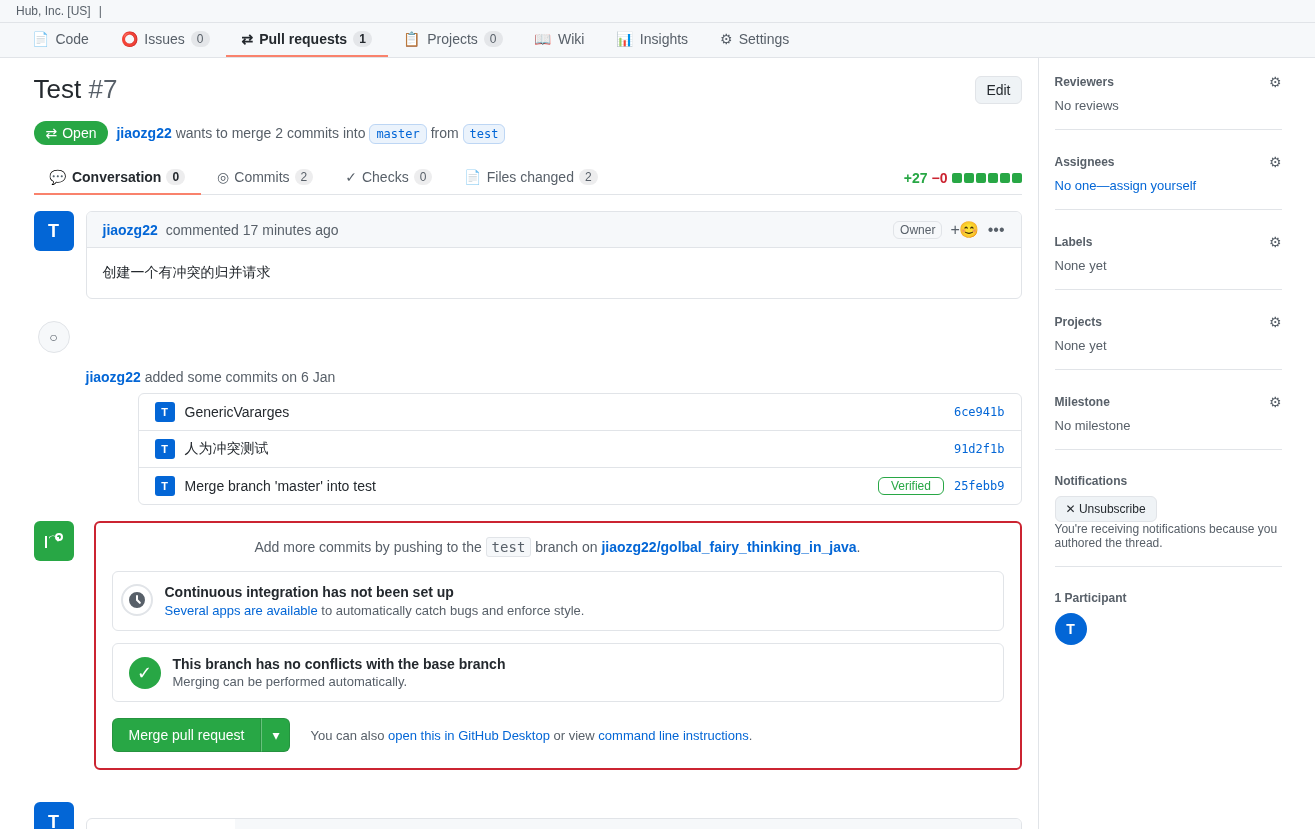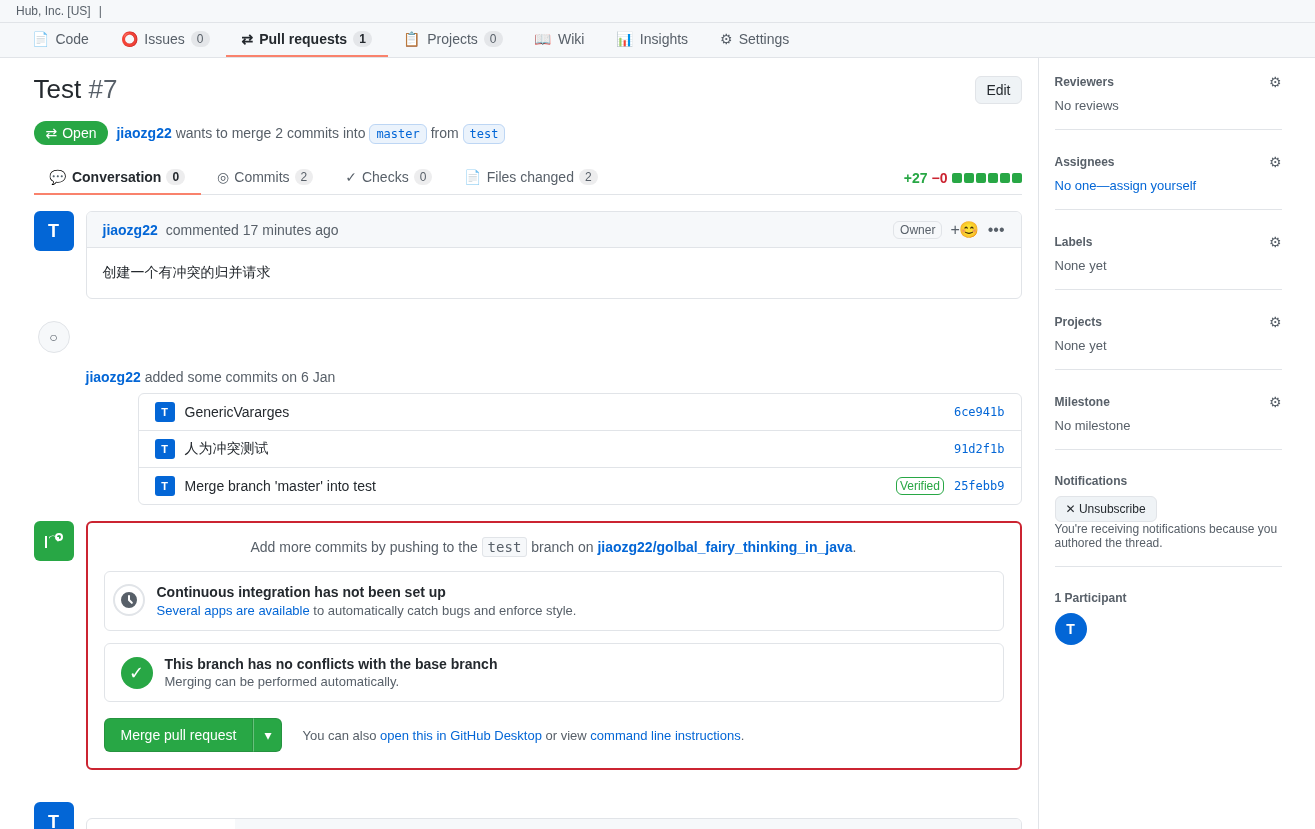--- a/index.html
+++ b/index.html
@@ -58,21 +58,21 @@
     .commit-timeline { display: flex; gap: 12px; margin-bottom: 8px; align-items: flex-start; }
     .commit-info { flex: 1; font-size: 14px; color: #586069; padding-top: 6px; margin-top: 48px; }
     .commit-info a { color: #0366d6; font-weight: 600; text-decoration: none; }
     
     .commits-list { border: 1px solid #e1e4e8; border-radius: 6px; overflow: hidden; margin-left: 52px; }
     .commit-row { display: flex; align-items: center; padding: 8px 16px; border-bottom: 1px solid #e1e4e8; gap: 10px; }
     .commit-row:last-child { border-bottom: none; }
     .commit-row-avatar { width: 20px; height: 20px; border-radius: 3px; background: #0366d6; flex-shrink: 0; display: flex; align-items: center; justify-content: center; }
     .commit-row-msg { flex: 1; font-size: 14px; color: #24292e; }
     .commit-row-sha { font-family: monospace; font-size: 12px; color: #0366d6; text-decoration: none; }
-    .commit-verified { font-size: 12px; border: 1px solid #28a745; color: #28a745; border-radius: 6px; padding: 1px 3px; }
+    .commit-verified { font-size: 12px; border: 1px solid #28a745; color: #28a745; border-radius: 6px; padding: 1px 12px; }
     
     
     .merge-section { border: 2px solid #cb2431; border-radius: 6px; padding: 16px; margin-bottom: 16px; background: #fff; }
     .merge-info-text { font-size: 14px; color: #586069; margin-bottom: 16px; text-align: center; }
     .merge-info-text code { background: #f6f8fa; border: 1px solid #e1e4e8; border-radius: 3px; padding: 1px 5px; font-family: monospace; }
     .merge-info-text a { color: #0366d6; text-decoration: none; font-weight: 600; }
     
     .ci-box { border: 1px solid #e1e4e8; border-radius: 6px; padding: 12px 8px; margin-bottom: 12px; display: flex; align-items: flex-start; gap: 12px; }
     .ci-icon { width: 32px; height: 32px; border-radius: 50%; border: 2px solid #e1e4e8; display: flex; align-items: center; justify-content: center; flex-shrink: 0; font-size: 18px; color: #586069; }
     .ci-content { flex: 1; }
@@ -104,21 +104,21 @@
     
     .unsubscribe-btn { border: 1px solid #e1e4e8; background: #eff3f6; border-radius: 6px; padding: 5px 10px; font-size: 12px; cursor: pointer; color: #24292e; display: flex; align-items: center; gap: 4px; }
     .notification-text { font-size: 12px; color: #586069; }
     .write-tab { padding: 8px 16px; font-size: 14px; cursor: pointer; border-bottom: 2px solid transparent; }
     .write-tab.active { border-bottom-color: #f9826c; font-weight: 600; }
     .toolbar-btn { background: none; border: none; cursor: pointer; color: #586069; font-size: 13px; padding: 2px 4px; }
 
     .bottom-comment-area { border: 1px solid #e1e4e8; border-radius: 6px; overflow: hidden; margin-top: 16px; }
     .comment-textarea { width: 100%; min-height: 80px; border: none; padding: 12px; font-size: 14px; resize: none; font-family: inherit; outline: none; color: #aaa; }
     
-    .merge-section-wrapper { display: flex; gap: 12px; margin-bottom: 16px; align-items: flex-start; }
+    .merge-section-wrapper { display: flex; gap: 20px; margin-bottom: 16px; align-items: flex-start; }
     .merge-section-icon { width: 40px; height: 40px; border-radius: 6px; background: #28a745; flex-shrink: 0; display: flex; align-items: center; justify-content: center; color: #fff; font-size: 20px; }
     .merge-section-content { flex: 1; }
 
     .pr-tabs-left { display: flex; }
   </style>
 </head>
 <body>
 
 <div class="top-bar">
   <span>Hub, Inc. [US]</span>

